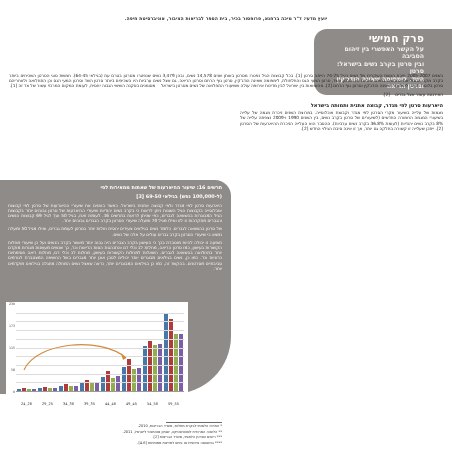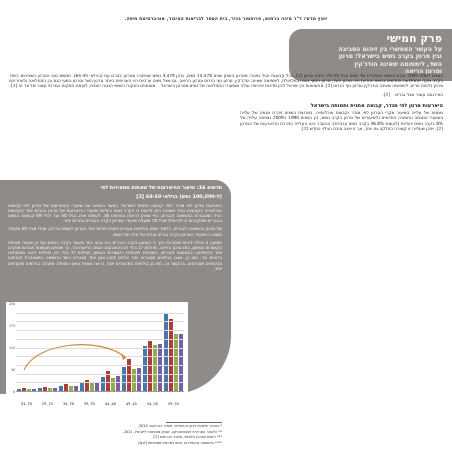--- a/index.html
+++ b/index.html
@@ -25,22 +25,22 @@
     color:#2b2b2b;
     text-align:center;
     letter-spacing:.1px;
     white-space:nowrap;
   }
 
   
   .title-plaque{
     position:absolute;
     top:29px;right:0;
-    width:163px;
-    padding:4px 10px 6px 14px;
+    width:138px;
+    padding:4px 28px 6px 14px;
     background:#8e8b89;
     border-top-left-radius:13px;
     border-bottom-left-radius:13px;
     color:#ffffff;
     text-align:right;
     box-sizing:border-box;
   }
   .title-plaque h1{
     margin:0 0 1px 0;
     font-size:10.5px;

